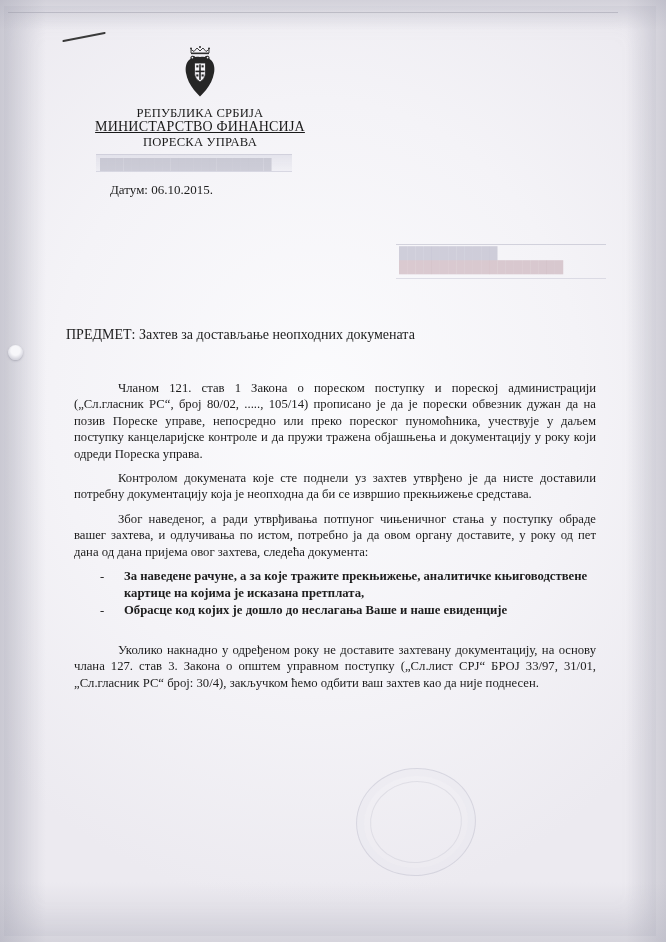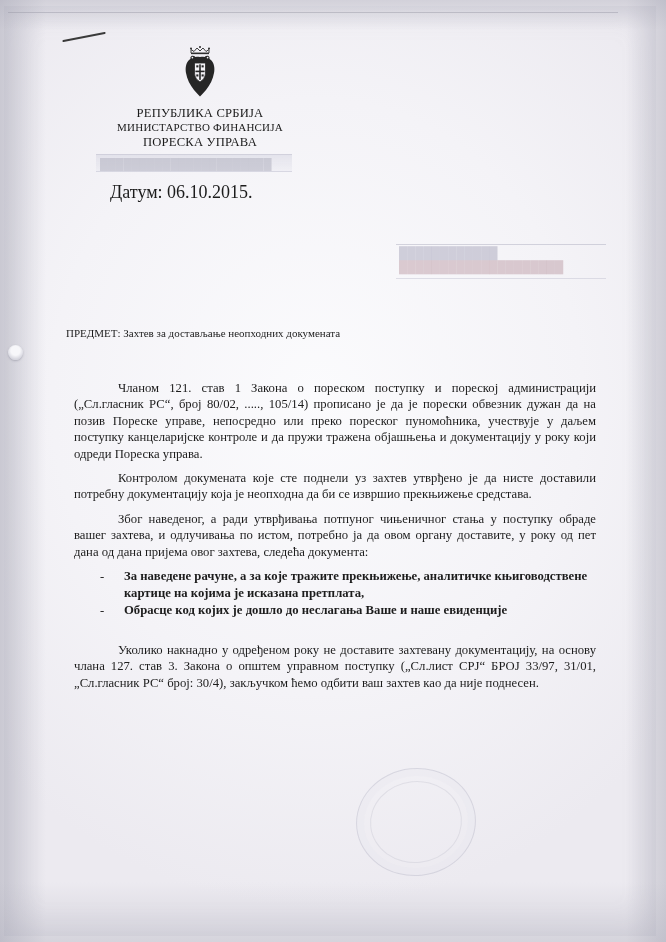--- a/index.html
+++ b/index.html
@@ -91,21 +91,21 @@
     display: block;
   }
   .org-line {
     font-size: 12.4px;
     letter-spacing: 0.2px;
     line-height: 14.4px;
     white-space: nowrap;
     color: #1a1a1a;
   }
   #org-line-1 { font-size: 12.6px; }
-  #org-line-2 { font-size: 11px; }
+  #org-line-2 { font-size: 14px; text-decoration: underline; }
   #org-line-3 { font-size: 12.6px; }
 
   
   .redacted {
     background: linear-gradient(to bottom, rgba(214,214,226,0.55), rgba(228,228,238,0.30));
     color: rgba(176,176,192,0.55);
     border-top: 1px solid rgba(186,186,202,0.55);
     border-bottom: 1px solid rgba(196,196,210,0.40);
     overflow: hidden;
     white-space: nowrap;
@@ -116,21 +116,21 @@
     width: 196px; height: 18px;
     font-size: 11px;
     line-height: 18px;
     padding-left: 4px;
     box-sizing: border-box;
   }
 
   #date-line {
     position: absolute;
     left: 110px; top: 182px;
-    font-size: 18px;
+    font-size: 13px;
     white-space: nowrap;
   }
 
   
   #recipient-block {
     position: absolute;
     left: 396px; top: 244px;
     width: 210px;
     border-top: 1px solid rgba(182,182,198,0.55);
     border-bottom: 1px solid rgba(190,190,206,0.45);
@@ -144,21 +144,21 @@
     padding-left: 3px;
   }
   #recipient-block .rline.accent {
     color: rgba(196,168,178,0.58);
   }
 
   
   #subject-line {
     position: absolute;
     left: 66px; top: 327px;
-    font-size: 11px;
+    font-size: 14px;
     white-space: nowrap;
   }
 
   
   #body-block {
     position: absolute;
     left: 66px; top: 372px;
     width: 538px;
   }
   .para {

